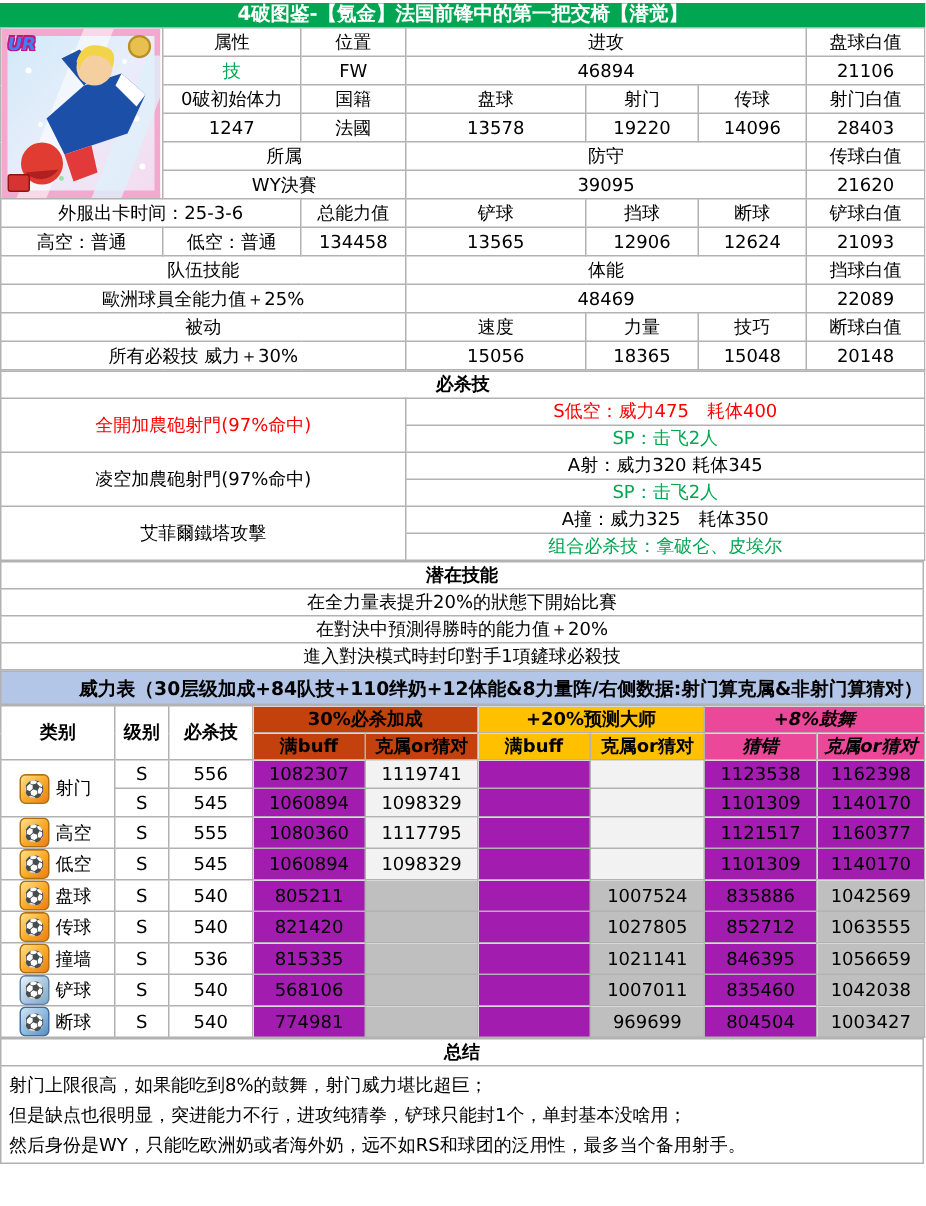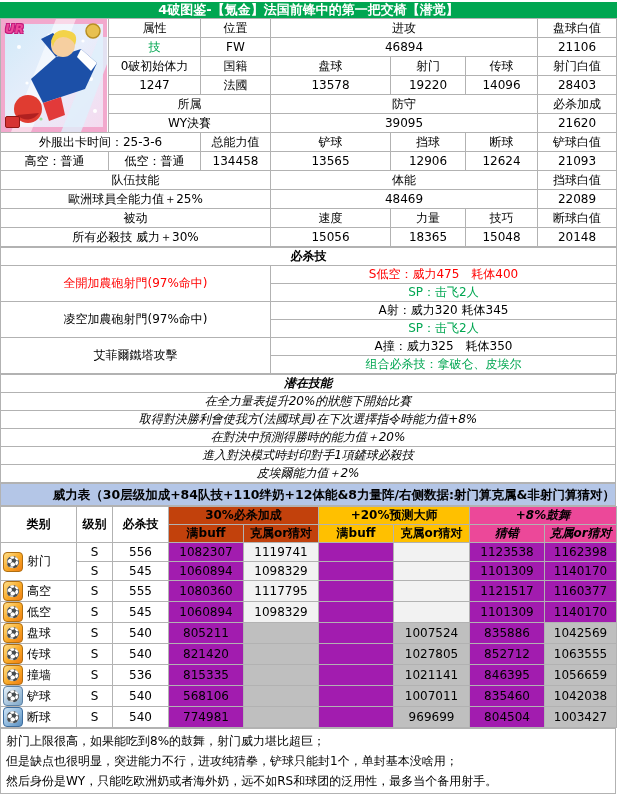--- a/index.html
+++ b/index.html
@@ -5,44 +5,44 @@
   html,body{margin:0;padding:0;background:#fff;}
   body{font-family:"DejaVu Sans",sans-serif;color:#000;}
   .sheet{width:617px;background:#fff;}
   .title-bar{margin-top:2px;height:16px;line-height:16px;background:#00A651;color:#fff;
              font-size:13px;font-weight:bold;text-align:center;white-space:nowrap;overflow:hidden;}
   table{border-collapse:collapse;table-layout:fixed;width:616px;font-size:12px;}
   td{border:1px solid #b2b2b2;text-align:center;padding:0 2px;overflow:hidden;
      white-space:nowrap;height:18px;}
   .stats td{height:18px;}
   .skills td{height:17px;}
-  .pot td{height:17px;font-style:italic;}
+  .pot td{height:17px;}
   .power td{height:17px;}
   .power tbody td{height:18px;}
   .summary td{height:17px;}
   .b{font-weight:bold;}
   .rtx{color:#FF0000;}
   .gtx{color:#00A651;}
   .hy{background:#c2410c;}
   .ho{background:#FFC000;}
   .hb{background:#ec4899;font-style:italic;}
   .lb{background:#a21caf;}
   .wh{background:#F2F2F2;}
   .gr{background:#BFBFBF;}
   .left{text-align:left;padding-left:5px;white-space:normal;}
   .power-title{height:21px;line-height:21px;background:#B4C6E7;font-size:12.5px;font-weight:bold;
                text-align:right;white-space:nowrap;overflow:hidden;border:1px solid #b2b2b2;width:614px;}
   .card-cell{padding:0;vertical-align:top;}
   .card{position:relative;width:106px;height:113px;overflow:hidden;}
   .card svg{display:block;}
   .ur-badge{position:absolute;top:3px;left:4px;font-size:12px;font-weight:bold;font-style:italic;
-            color:#ec4899;text-shadow:1px 1px 0 #c2187c,-1px 1px 0 #c2187c,1px -1px 0 #c2187c,-1px -1px 0 #c2187c;}
+            color:#3b82f6;text-shadow:1px 1px 0 #c2187c,-1px 1px 0 #c2187c,1px -1px 0 #c2187c,-1px -1px 0 #c2187c;}
   .attr-badge{position:absolute;left:4px;bottom:4px;width:13px;height:10px;background:#d63333;
               border:1px solid #8f1616;border-radius:2px;}
-  .cat-cell{text-align:left;padding-left:2px;}
+  .cat-cell{text-align:left;padding-left:12px;}
   .cat-cell .lbl{display:inline-block;vertical-align:middle;margin-left:4px;}
   .sk-icon{display:inline-block;width:20px;height:20px;border-radius:4px;font-size:11px;
            line-height:20px;text-align:center;vertical-align:middle;color:#143a6e;
            border:1px solid #b06f12;box-sizing:border-box;}
   .shoot-icon,.high-icon,.low-icon,.dribble-icon,.pass-icon,.wall-icon{
            background:linear-gradient(135deg,#ffe08a 0%,#f9a825 55%,#ef7d14 100%);}
   .tackle-icon{background:linear-gradient(135deg,#e8f2fa 0%,#a9c6de 55%,#7fa8c9 100%);border-color:#5d83a8;}
   .intercept-icon{background:linear-gradient(135deg,#cfe4f6 0%,#8db8dd 55%,#5a8fc0 100%);border-color:#3d6d9e;}
   .summary .left{line-height:20px;padding:2px 4px 2px 5px;}
 </style>
@@ -126,21 +126,21 @@
           <td>1247</td>
           <td>法國</td>
           <td>13578</td>
           <td>19220</td>
           <td>14096</td>
           <td>28403</td>
         </tr>
         <tr>
           <td colspan="2">所属</td>
           <td colspan="3">防守</td>
-          <td>必杀加成</td>
+          <td>传球白值</td>
         </tr>
         <tr>
           <td colspan="2">WY決賽</td>
           <td colspan="3">39095</td>
           <td>21620</td>
         </tr>
         <tr>
           <td colspan="2">外服出卡时间：25-3-6</td>
           <td>总能力值</td>
           <td>铲球</td>
@@ -219,30 +219,24 @@
 
   <table class="pot">
     <tbody id="pot-body">
         <tr>
           <td class="b">潜在技能</td>
         </tr>
         <tr>
           <td>在全力量表提升20%的狀態下開始比賽</td>
         </tr>
         <tr>
-          <td>取得對決勝利會使我方(法國球員)在下次選擇指令時能力值+8%</td>
-        </tr>
-        <tr>
           <td>在對決中預測得勝時的能力值＋20%</td>
         </tr>
         <tr>
           <td>進入對決模式時封印對手1項鏟球必殺技</td>
-        </tr>
-        <tr>
-          <td>皮埃爾能力值＋2%</td>
         </tr>
       </tbody>
   </table>
 
   <div class="power-title">威力表（30层级加成+84队技+110绊奶+12体能&amp;8力量阵/右侧数据:射门算克属&amp;非射门算猜对）</div>
 
   <table class="power">
     <colgroup>
         <col style="width:76px">
         <col style="width:36px">
@@ -370,20 +364,23 @@
           <td class="gr">969699</td>
           <td class="lb">804504</td>
           <td class="gr">1003427</td>
         </tr>
       </tbody>
   </table>
 
   <table class="summary">
     <tbody>
       <tr>
+          <td class="b">总结</td>
+        </tr>
+      <tr>
           <td class="left">
         <div>射门上限很高，如果能吃到8%的鼓舞，射门威力堪比超巨；</div>
         <div>但是缺点也很明显，突进能力不行，进攻纯猜拳，铲球只能封1个，单封基本没啥用；</div>
         <div>然后身份是WY，只能吃欧洲奶或者海外奶，远不如RS和球团的泛用性，最多当个备用射手。</div>
       </td>
         </tr>
     </tbody>
   </table>
 </div>
 

